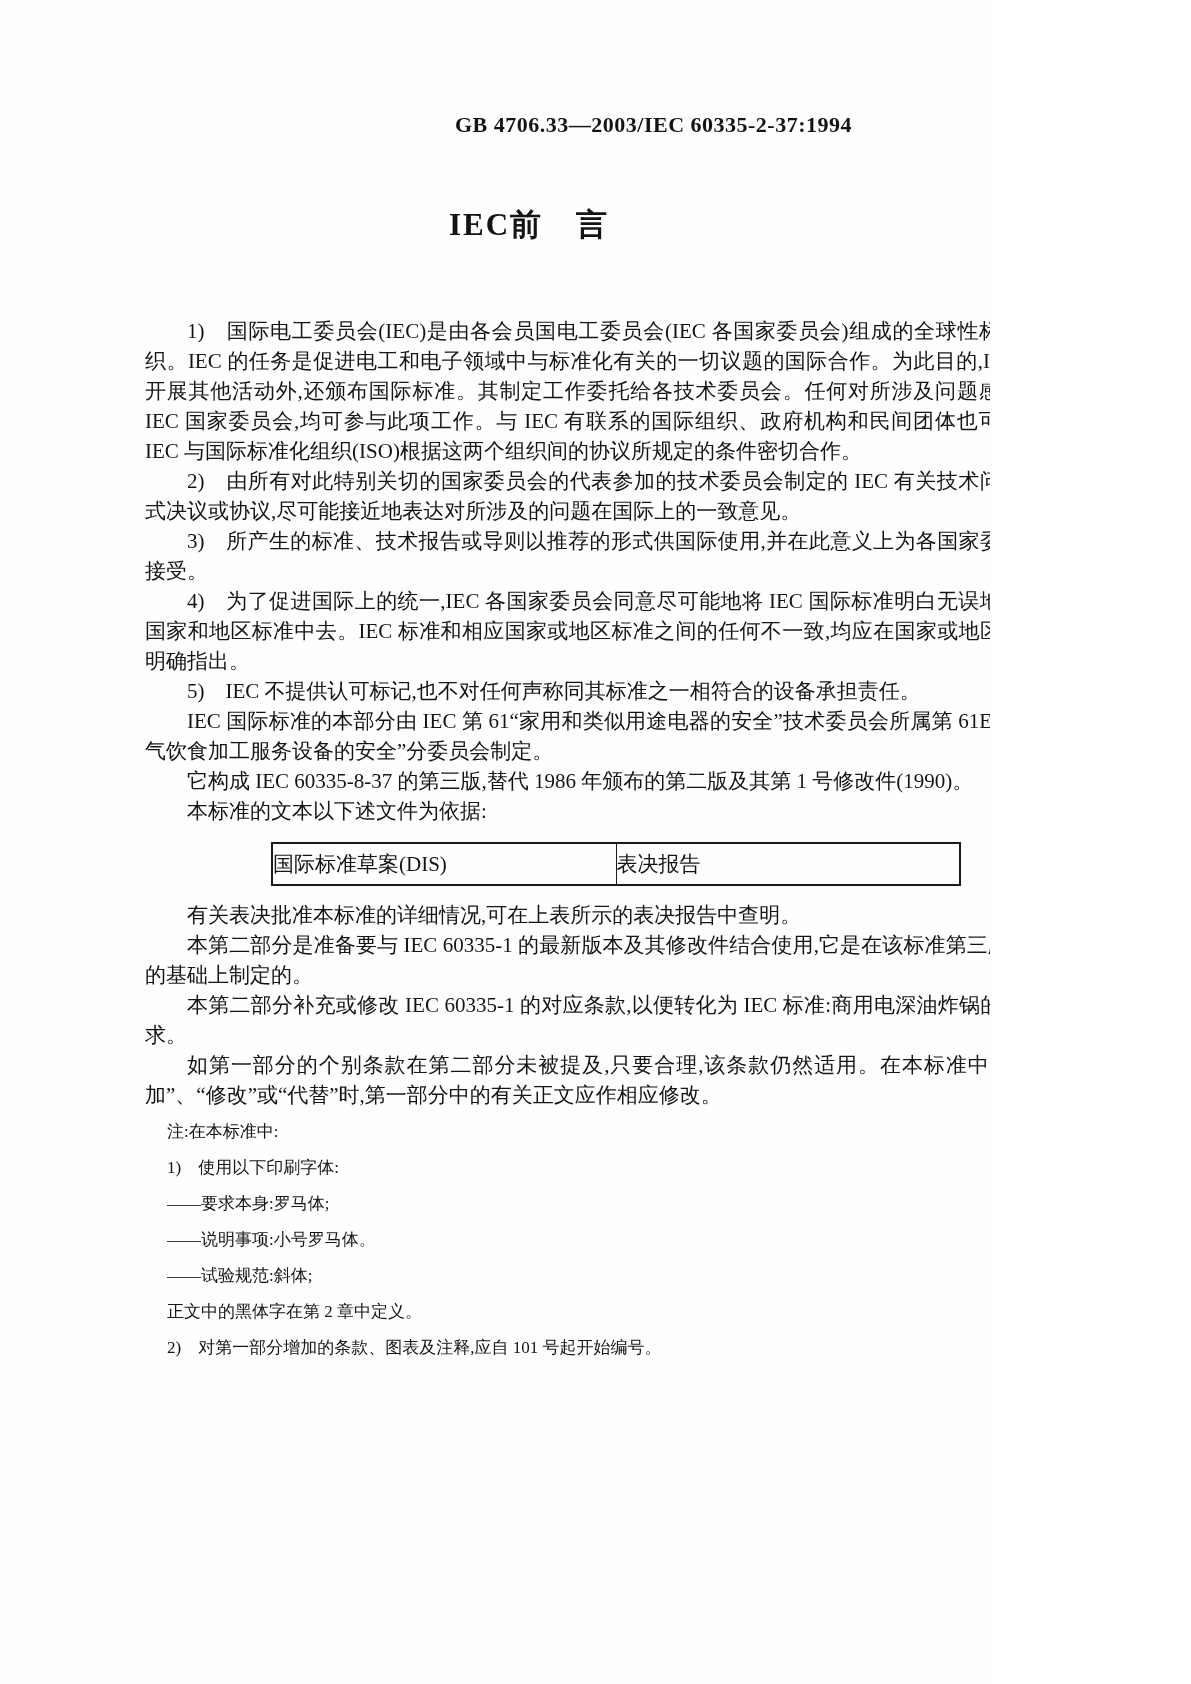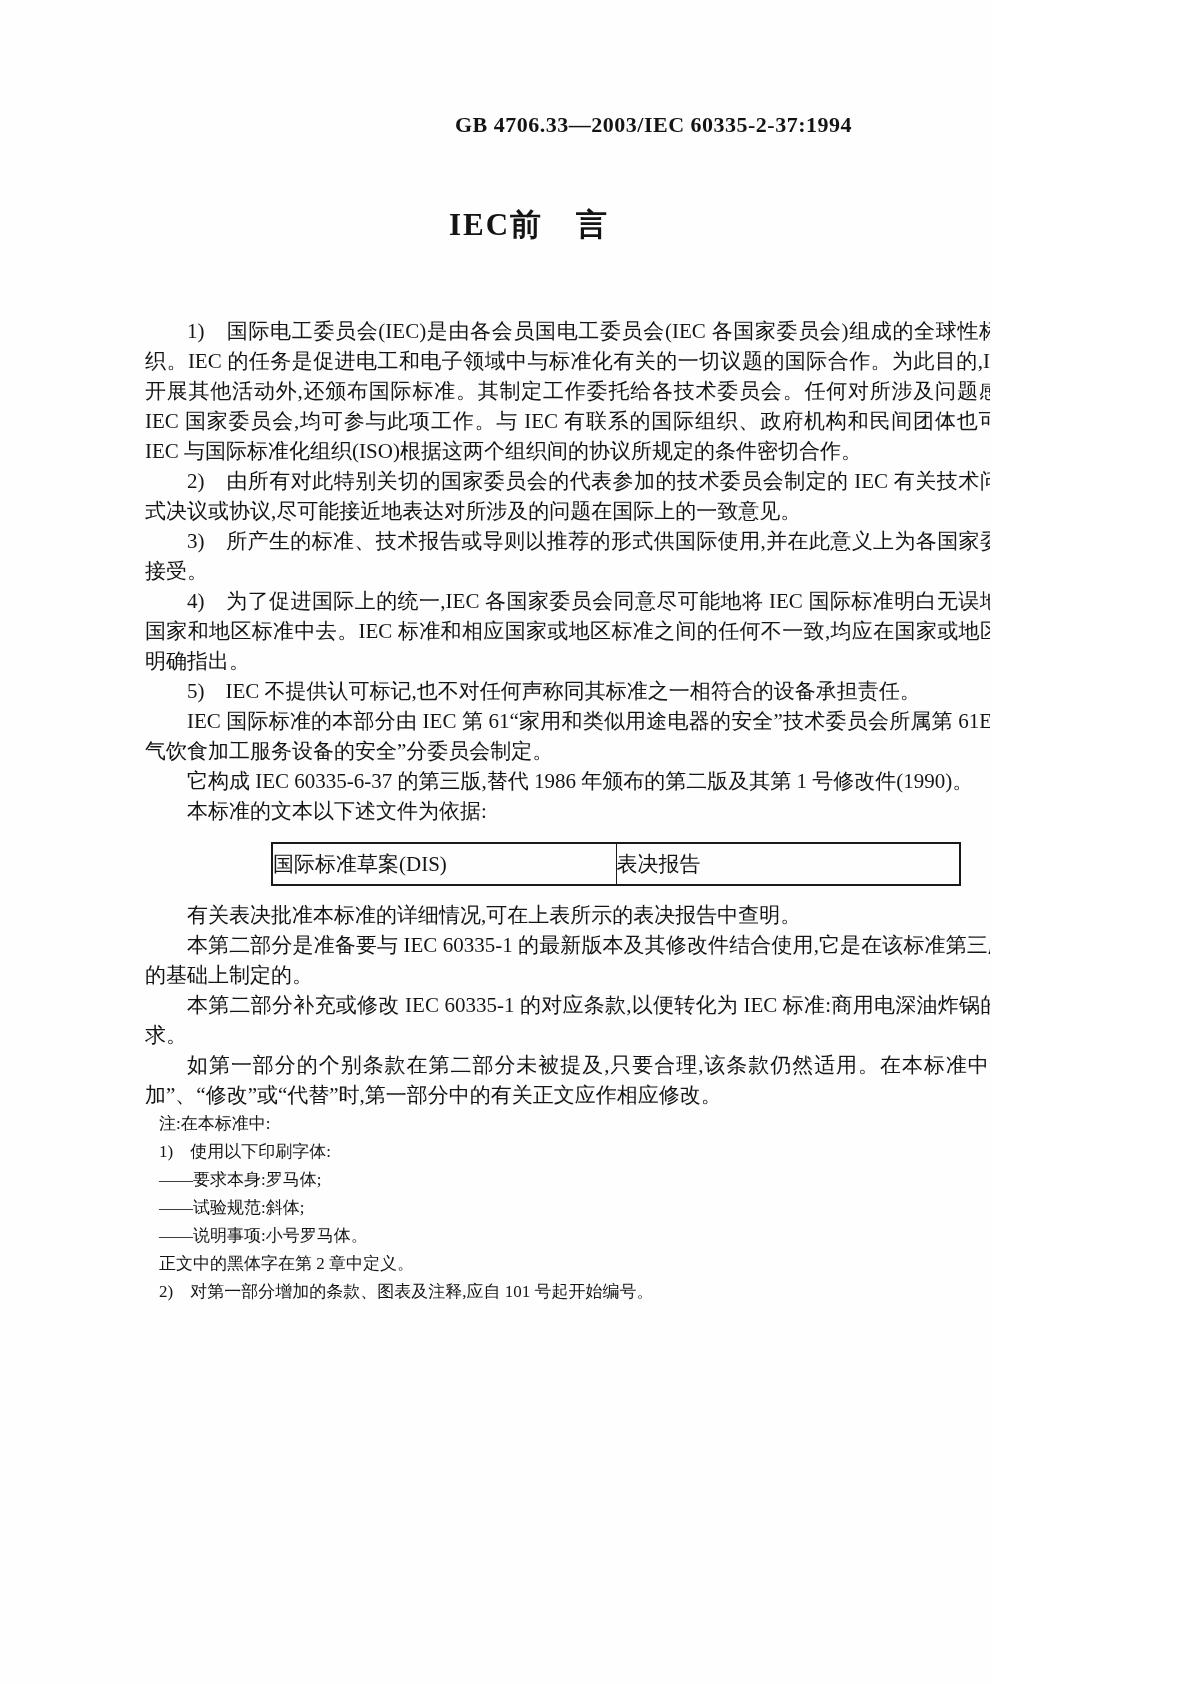--- a/index.html
+++ b/index.html
@@ -39,21 +39,21 @@
   table.vote-table { border-collapse:collapse; width:100%; border:2.5px solid #1a1a1a; }
   table.vote-table th, table.vote-table td {
     border:1px solid #1a1a1a;
     text-align:center; vertical-align:middle;
     font-weight:normal; font-size:21px;
     height:40px; padding:0;
     width:50%;
     text-indent:0;
   }
   .notes { margin-left:14px; font-size:17px; line-height:28px; }
-  .notes p { margin:0; text-indent:0; }
+  .notes p { margin:8px; text-indent:0; }
   .page-num {
     position:absolute;
     left:1024px; top:1528px;
     font-size:20px;
   }
 </style>
 </head>
 <body>
 
 <div class="page">
@@ -62,21 +62,21 @@
 
   <div class="doc-title">IEC前　言</div>
 
   <div class="content">
     <p>1)　国际电工委员会(IEC)是由各会员国电工委员会(IEC 各国家委员会)组成的全球性标准化组织。IEC 的任务是促进电工和电子领域中与标准化有关的一切议题的国际合作。为此目的,IEC 除了开展其他活动外,还颁布国际标准。其制定工作委托给各技术委员会。任何对所涉及问题感兴趣的 IEC 国家委员会,均可参与此项工作。与 IEC 有联系的国际组织、政府机构和民间团体也可参加。IEC 与国际标准化组织(ISO)根据这两个组织间的协议所规定的条件密切合作。</p>
     <p>2)　由所有对此特别关切的国家委员会的代表参加的技术委员会制定的 IEC 有关技术问题的正式决议或协议,尽可能接近地表达对所涉及的问题在国际上的一致意见。</p>
     <p>3)　所产生的标准、技术报告或导则以推荐的形式供国际使用,并在此意义上为各国家委员会所接受。</p>
     <p>4)　为了促进国际上的统一,IEC 各国家委员会同意尽可能地将 IEC 国际标准明白无误地应用到国家和地区标准中去。IEC 标准和相应国家或地区标准之间的任何不一致,均应在国家或地区标准中明确指出。</p>
     <p>5)　IEC 不提供认可标记,也不对任何声称同其标准之一相符合的设备承担责任。</p>
     <p>IEC 国际标准的本部分由 IEC 第 61“家用和类似用途电器的安全”技术委员会所属第 61E“商用电气饮食加工服务设备的安全”分委员会制定。</p>
-    <p>它构成 IEC 60335-6-37 的第三版,替代 1986 年颁布的第二版及其第 1 号修改件(1990)。</p>
+    <p>它构成 IEC 60335-8-37 的第三版,替代 1986 年颁布的第二版及其第 1 号修改件(1990)。</p>
     <p>本标准的文本以下述文件为依据:</p>
 
     <div class="table-wrap">
       <table class="vote-table">
         <tbody>
             <tr>
           <th>国际标准草案(DIS)</th>
           <th>表决报告</th>
         </tr>
       </tbody>
@@ -85,22 +85,22 @@
 
     <p>有关表决批准本标准的详细情况,可在上表所示的表决报告中查明。</p>
     <p>本第二部分是准备要与 IEC 60335-1 的最新版本及其修改件结合使用,它是在该标准第三版(1991)的基础上制定的。</p>
     <p>本第二部分补充或修改 IEC 60335-1 的对应条款,以便转化为 IEC 标准:商用电深油炸锅的安全要求。</p>
     <p>如第一部分的个别条款在第二部分未被提及,只要合理,该条款仍然适用。在本标准中说明“增加”、“修改”或“代替”时,第一部分中的有关正文应作相应修改。</p>
 
     <div class="notes">
       <p>注:在本标准中:</p>
       <p>1)　使用以下印刷字体:</p>
       <p>——要求本身:罗马体;</p>
+      <p>——说明事项:小号罗马体。</p>
       <p>——试验规范:斜体;</p>
-      <p>——说明事项:小号罗马体。</p>
       <p>正文中的黑体字在第 2 章中定义。</p>
       <p>2)　对第一部分增加的条款、图表及注释,应自 101 号起开始编号。</p>
     </div>
   </div>
 
   <div class="page-num">V</div>
 
 </div>
 
 </body></html>

